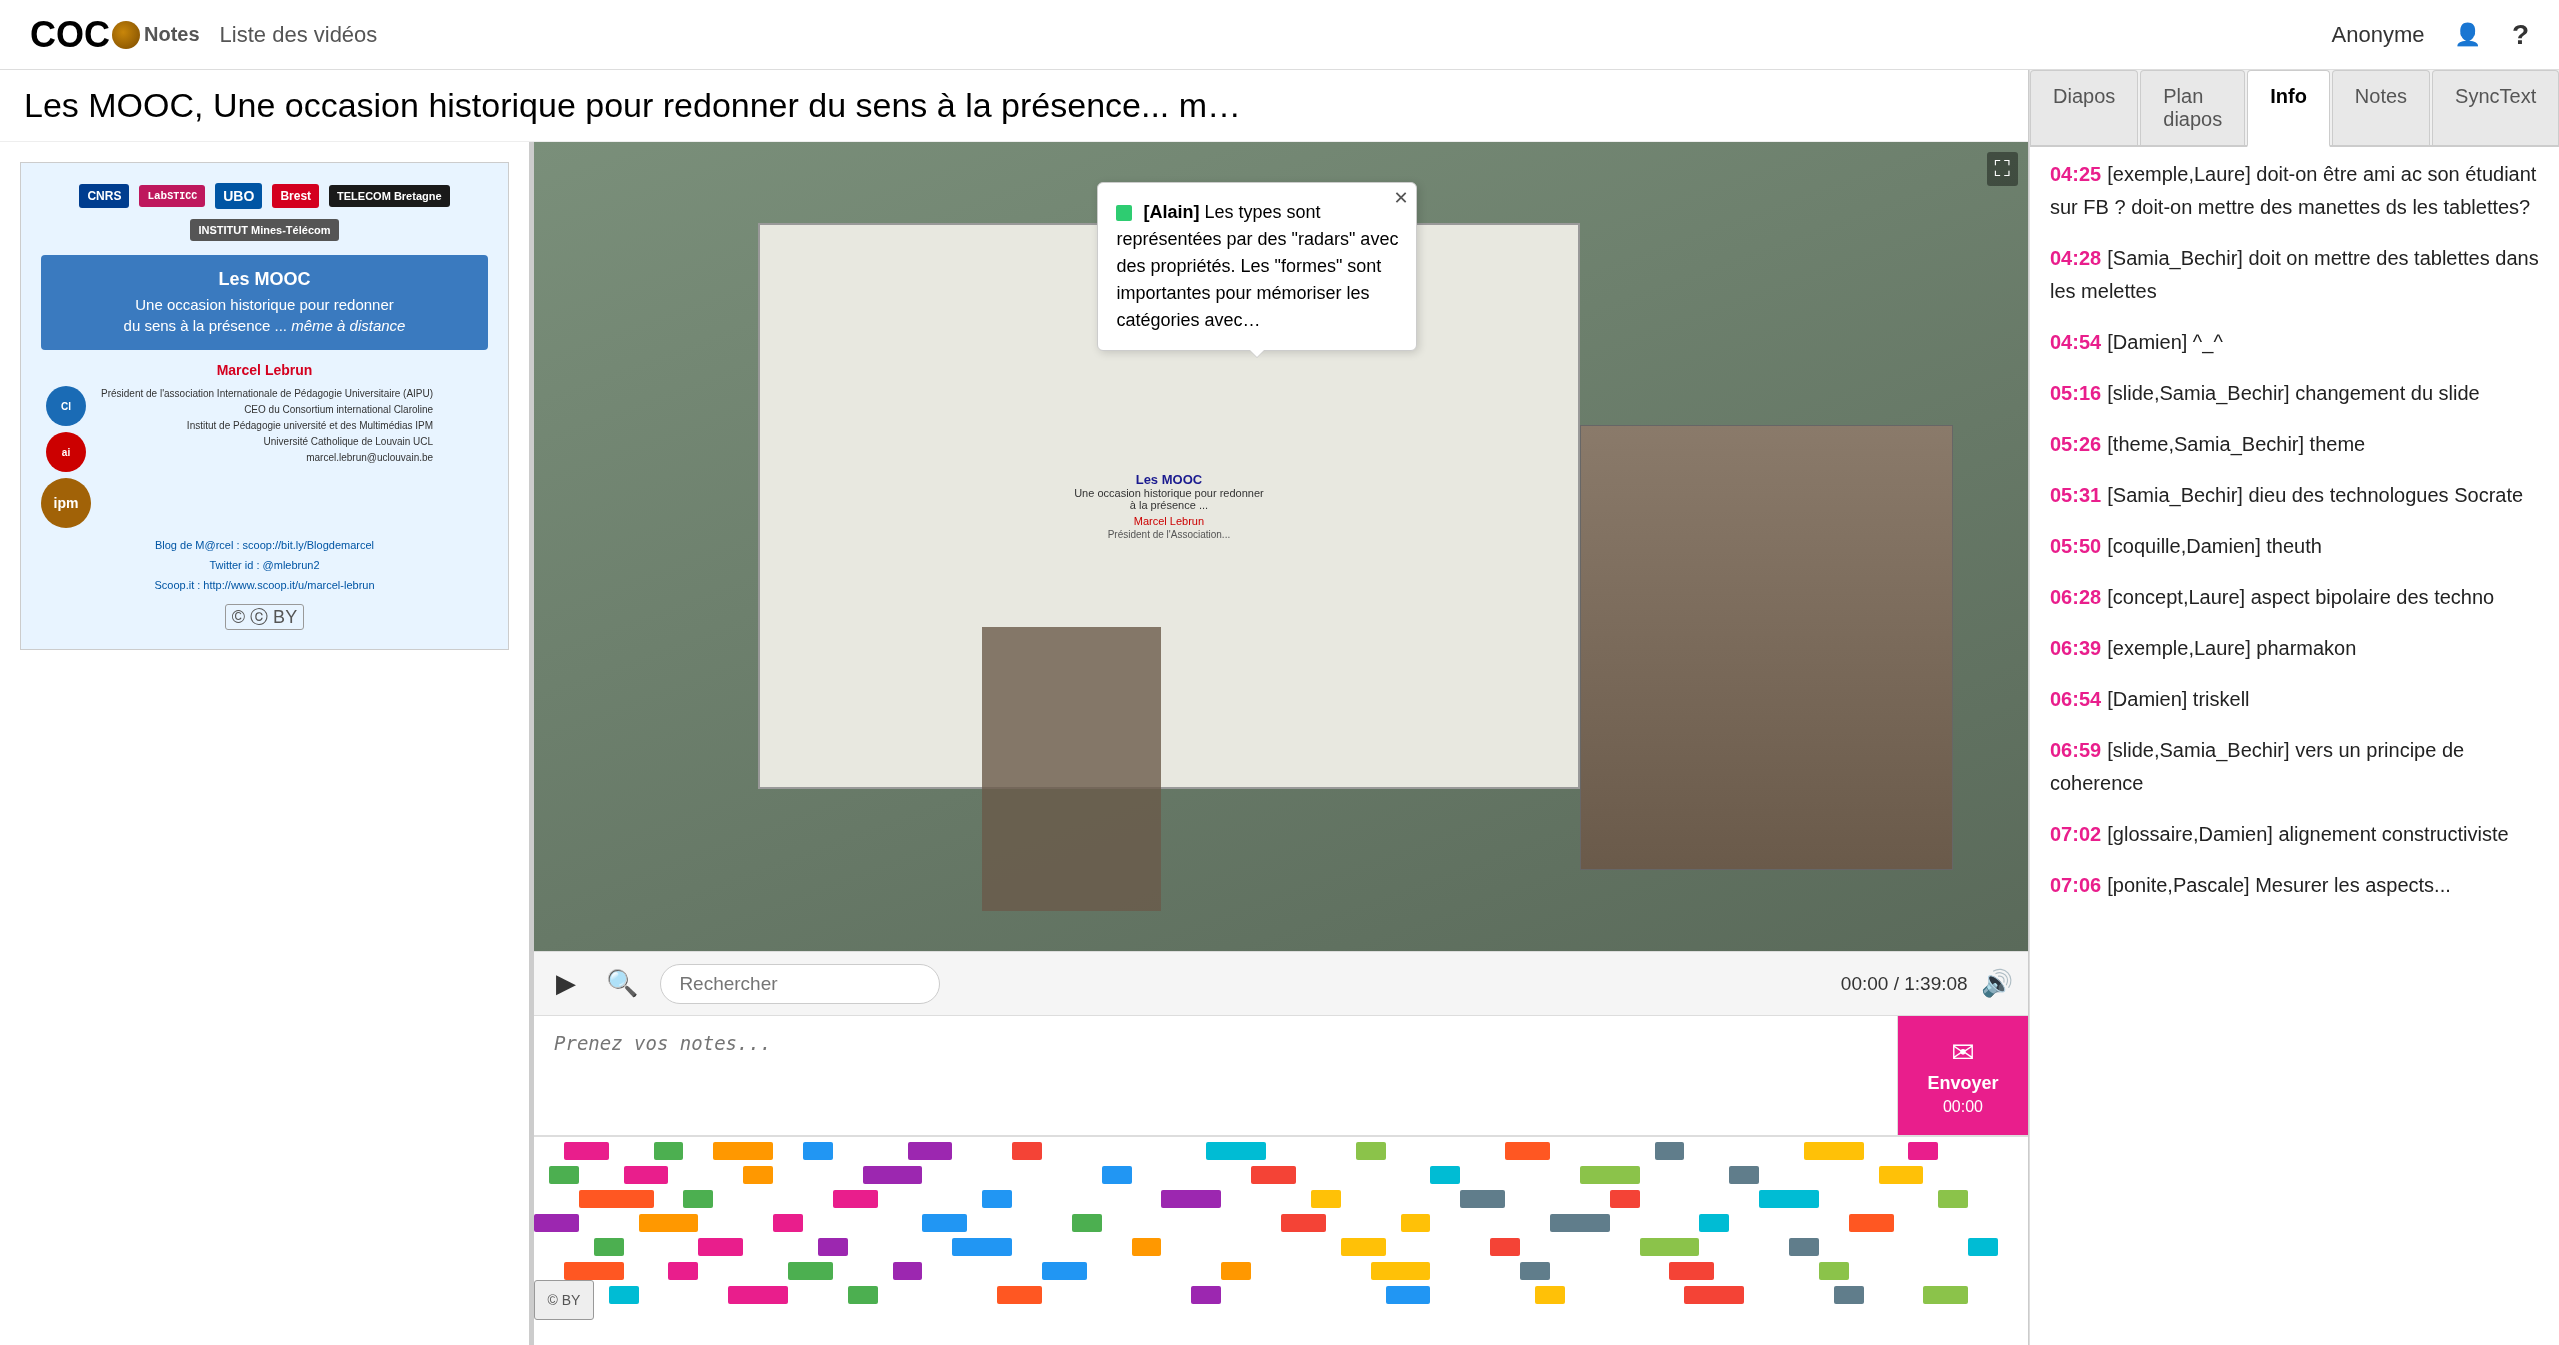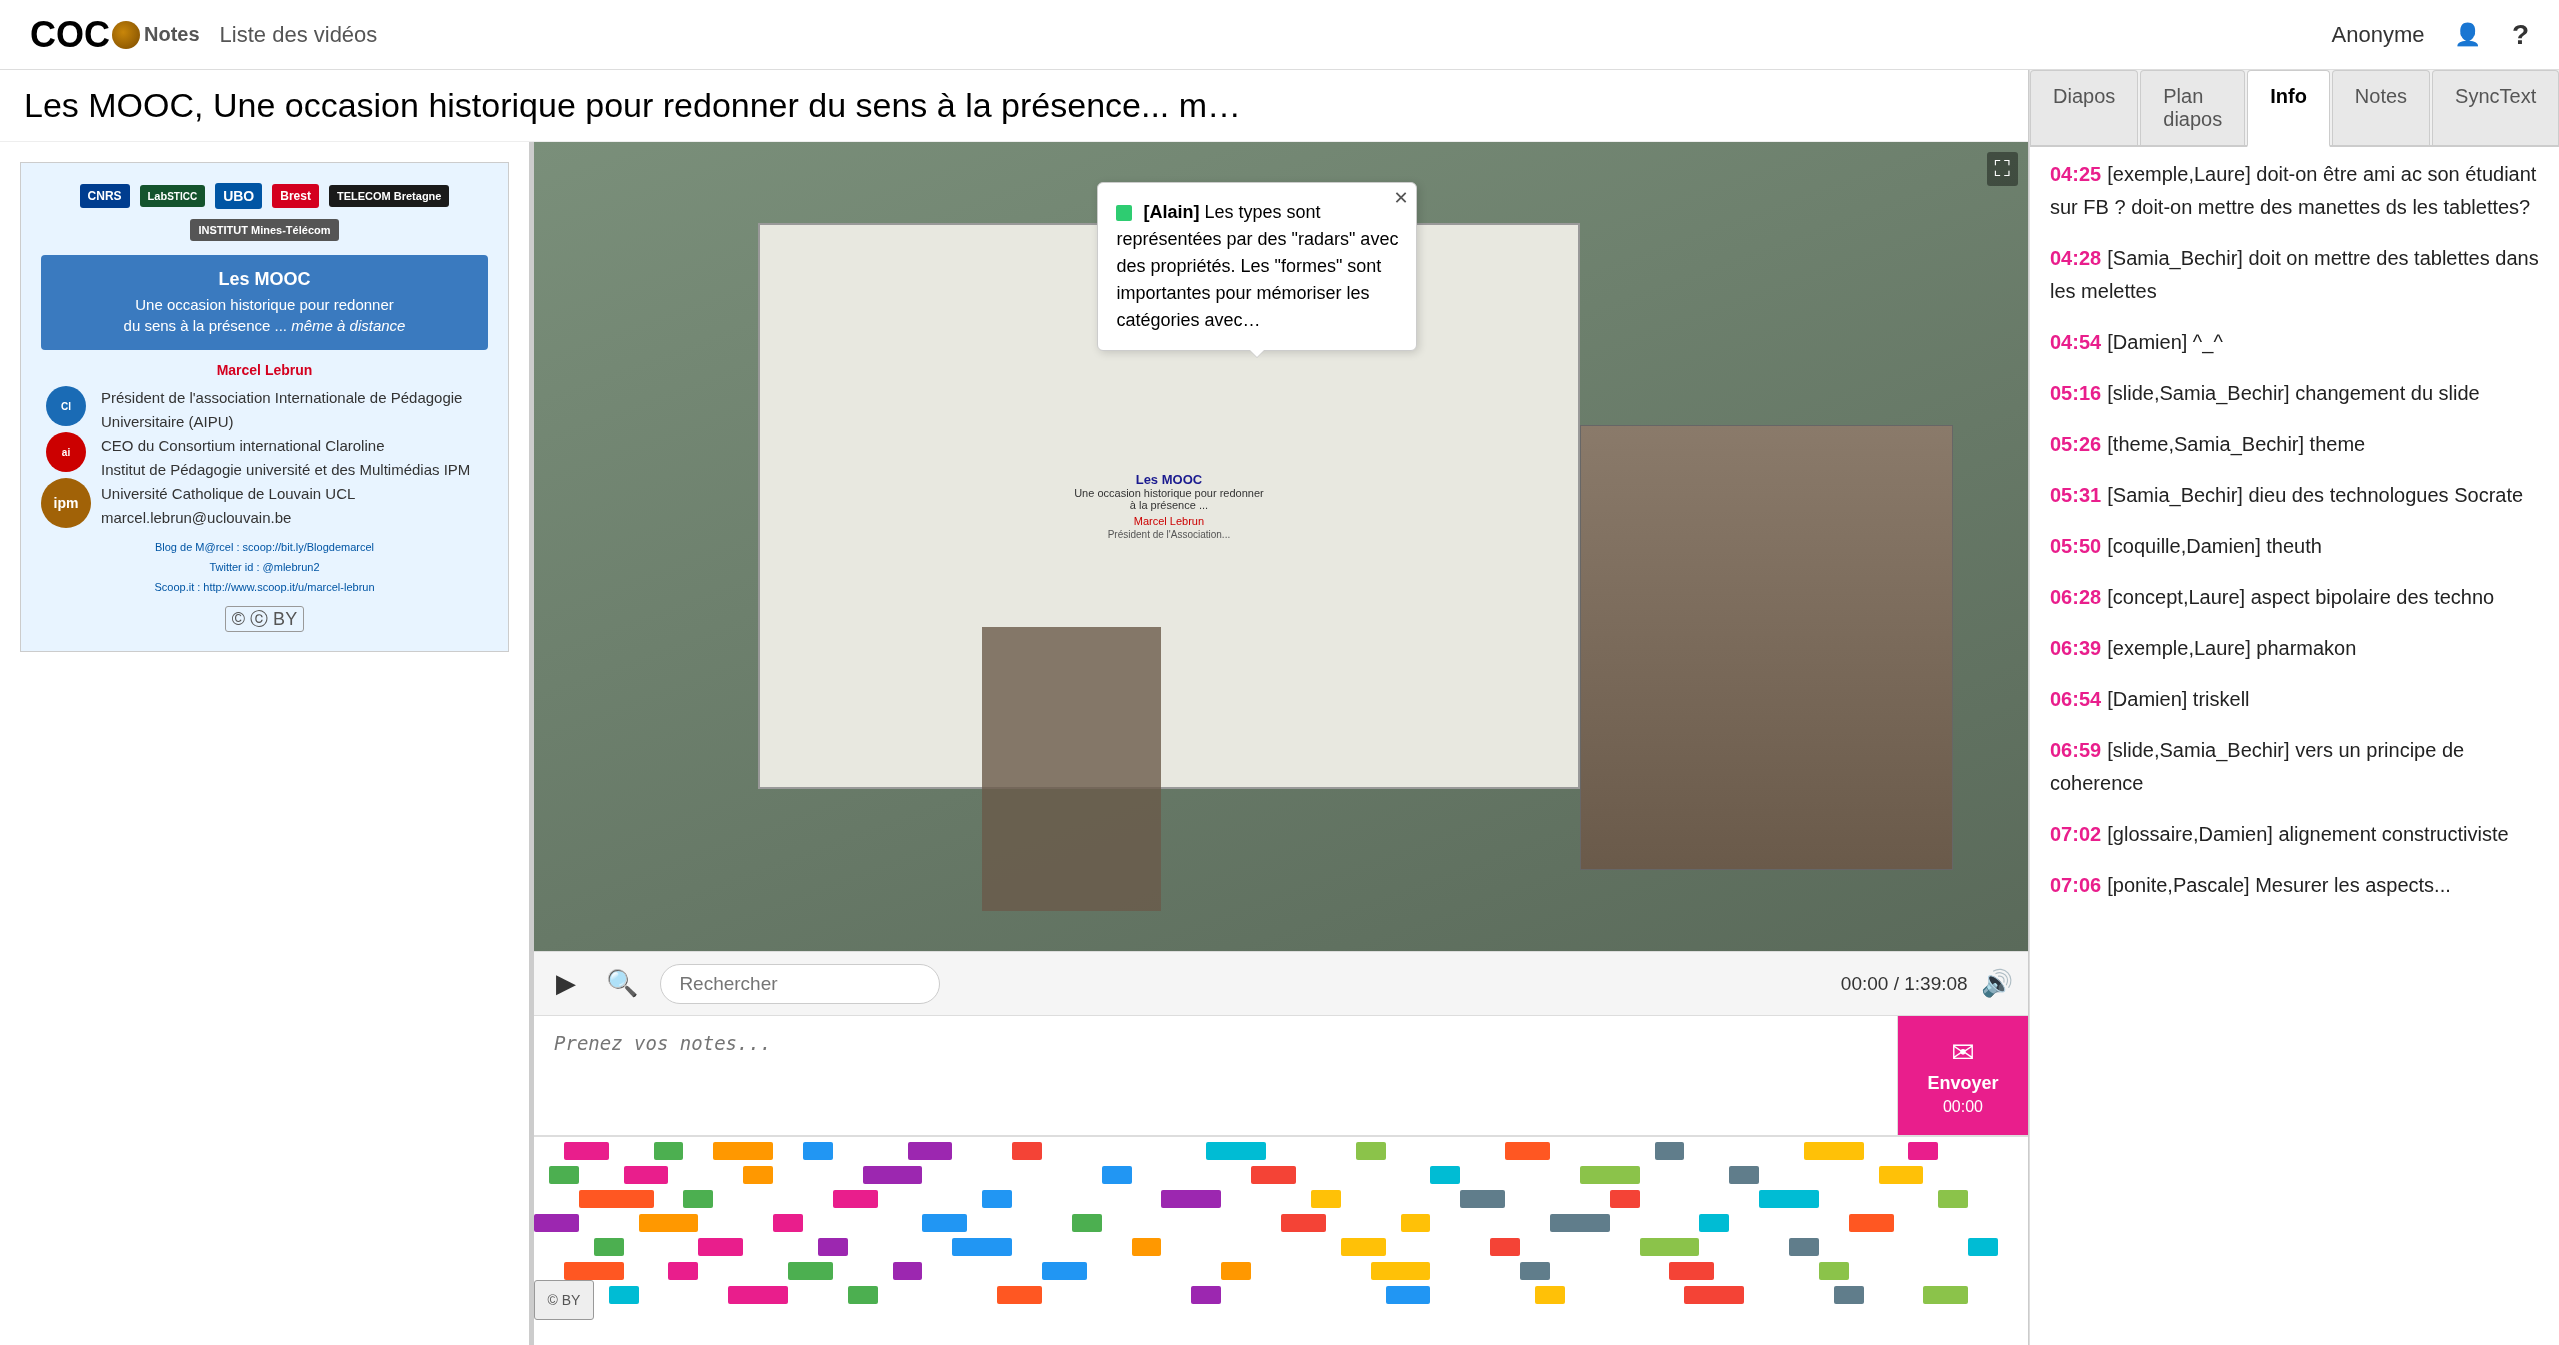--- a/index.html
+++ b/index.html
@@ -44,36 +44,36 @@
       background: #fff; padding: 20px;
     }
     #slide-image {
       width: 100%; background: #e8f4ff;
       border: 1px solid #ccc; padding: 20px;
       display: flex; flex-direction: column; align-items: center;
     }
     .slide-logos { display: flex; align-items: center; gap: 10px; margin-bottom: 14px; flex-wrap: wrap; justify-content: center; }
     .logo-box { background: #1a6bb5; color: #fff; font-size: 13px; padding: 5px 8px; border-radius: 3px; font-weight: bold; }
     .logo-box.cnrs { background: #003d8f; font-size: 12px; }
-    .logo-box.labsticc { background: #14532d; font-size: 11px; }
+    .logo-box.labsticc { background: #be185d; font-size: 11px; font-family: Liberation Mono, monospace; }
     .logo-box.ubo { background: #0055a4; font-size: 14px; font-weight: bold; }
     .logo-box.brest { background: #d4001f; font-size: 12px; }
     .logo-box.telecom { background: #1a1a1a; font-size: 11px; }
     .logo-box.institut { background: #555; font-size: 11px; }
 
     .slide-title-box {
       background: #3a7abf; color: #fff; text-align: center;
       padding: 14px 20px; border-radius: 4px; margin-bottom: 12px; width: 100%;
     }
     .slide-title-main { font-size: 18px; font-weight: bold; margin-bottom: 4px; }
     .slide-title-sub { font-size: 15px; line-height: 1.4; }
     .slide-title-sub em { font-style: italic; }
 
     .slide-author { color: #d4001f; font-size: 14px; font-weight: bold; text-align: center; margin-bottom: 8px; }
-    .slide-info { font-size: 15px; color: #333; text-align: left; line-height: 1.6; }
+    .slide-info { font-size: 10px; color: #333; text-align: right; line-height: 1.6; }
     .slide-links { font-size: 11px; color: #0055a4; text-align: center; line-height: 1.8; }
     .org-logo-circle { width: 32px; height: 32px; border-radius: 50%; display: flex; align-items: center; justify-content: center; font-size: 10px; font-weight: bold; color: #fff; }
     .org-logo-circle.claroline { background: #1a6bb5; }
     .org-logo-circle.aipu { background: #c00; }
     .org-logo-circle.ipm { background: #a16207; }
 
     
     #video-panel {
       flex: 1; display: flex; flex-direction: column; background: #000;
     }

